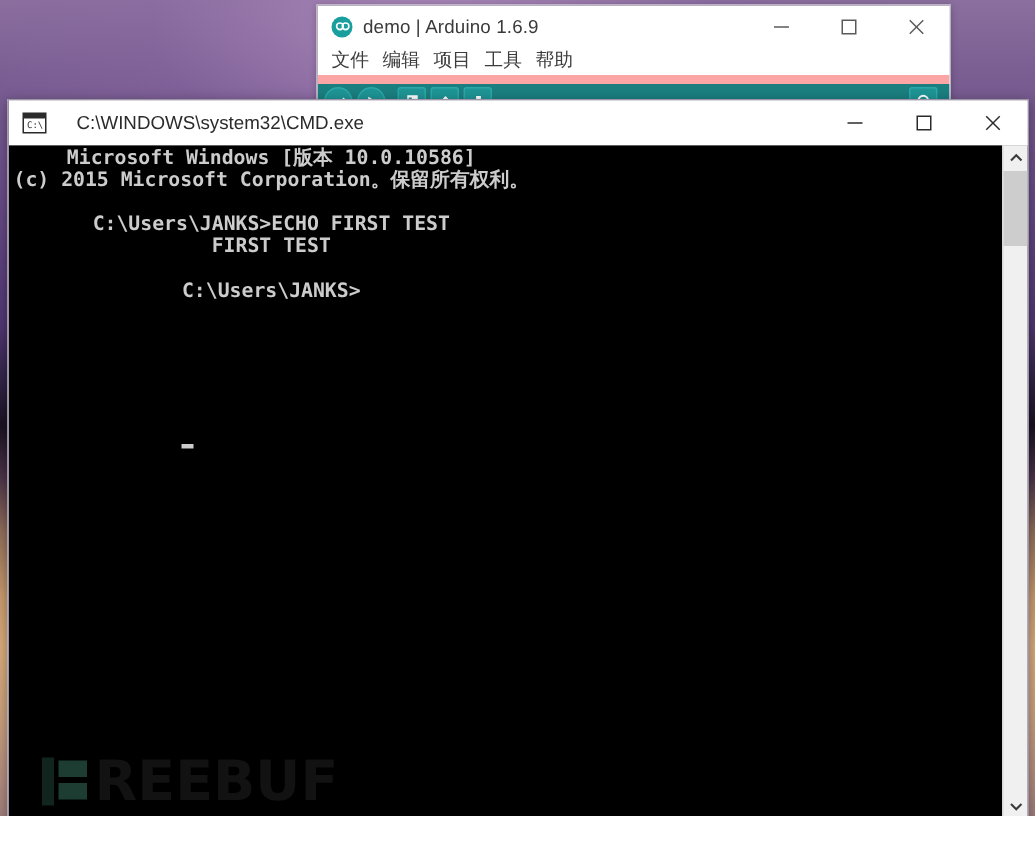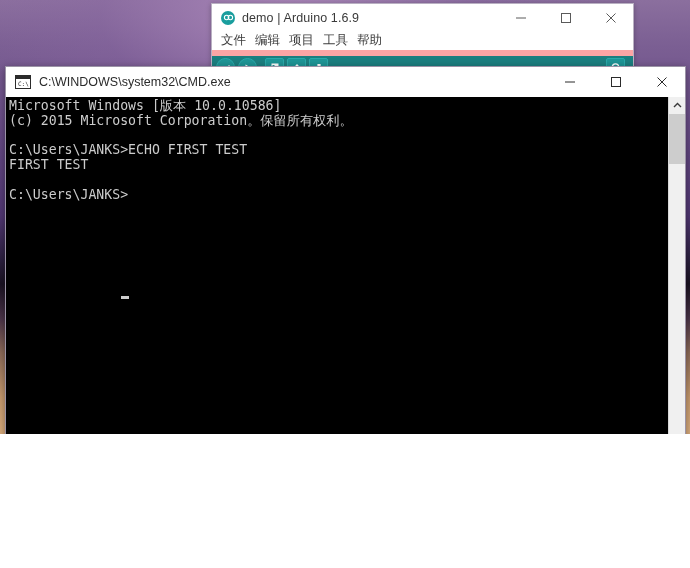--- a/index.html
+++ b/index.html
@@ -7,23 +7,24 @@
     padding: 0;
     width: 690px;
     height: 568px;
     overflow: hidden;
     font-family: "Liberation Sans", sans-serif;
   }
 
   #screen {
     position: relative;
     width: 690px;
-    height: 434px;
+    height: 544px;
     overflow: hidden;
     background: #0ea5e9;
+    text-align: center;
   }
 
   
   #desktop {
     position: absolute;
     left: 0; top: 0;
     width: 690px; height: 568px;
     background:
       linear-gradient(to bottom,
         #8b6f9e 0%,
@@ -187,21 +188,21 @@
   #cmd-icon .bar {
     position: absolute; left: 0; top: 0; right: 0; height: 3px;
     background: #2b2b2b;
   }
   #cmd-icon .prompt {
     position: absolute; left: 2px; top: 5px;
     font-size: 6px; color: #2b2b2b; line-height: 6px;
     font-family: "DejaVu Sans Mono", monospace;
   }
   #cmd-title-text {
-    margin-left: 8px;
+    margin-left: 20px;
     font-size: 12.5px;
     color: #2b2b2b;
     white-space: nowrap;
   }
   #cmd-winbtns {
     position: absolute; right: 0; top: 0;
     display: flex;
   }
   .cmd-winbtn {
     width: 46px; height: 30px;
@@ -226,21 +227,21 @@
     position: absolute;
     left: 3px;
     top: 2px;
     margin: 0;
     color: #cccccc;
     font-family: "DejaVu Sans Mono", "Liberation Mono", monospace;
     font-size: 13.2px;
     line-height: 14.8px;
     white-space: pre;
     letter-spacing: 0px;
-    font-weight: normal;
+    font-weight: bold;
   }
   #cmd-cursor {
     position: absolute;
     width: 8px;
     height: 3px;
     background: #cccccc;
     left: 115px;
     top: 199px;
   }
 

